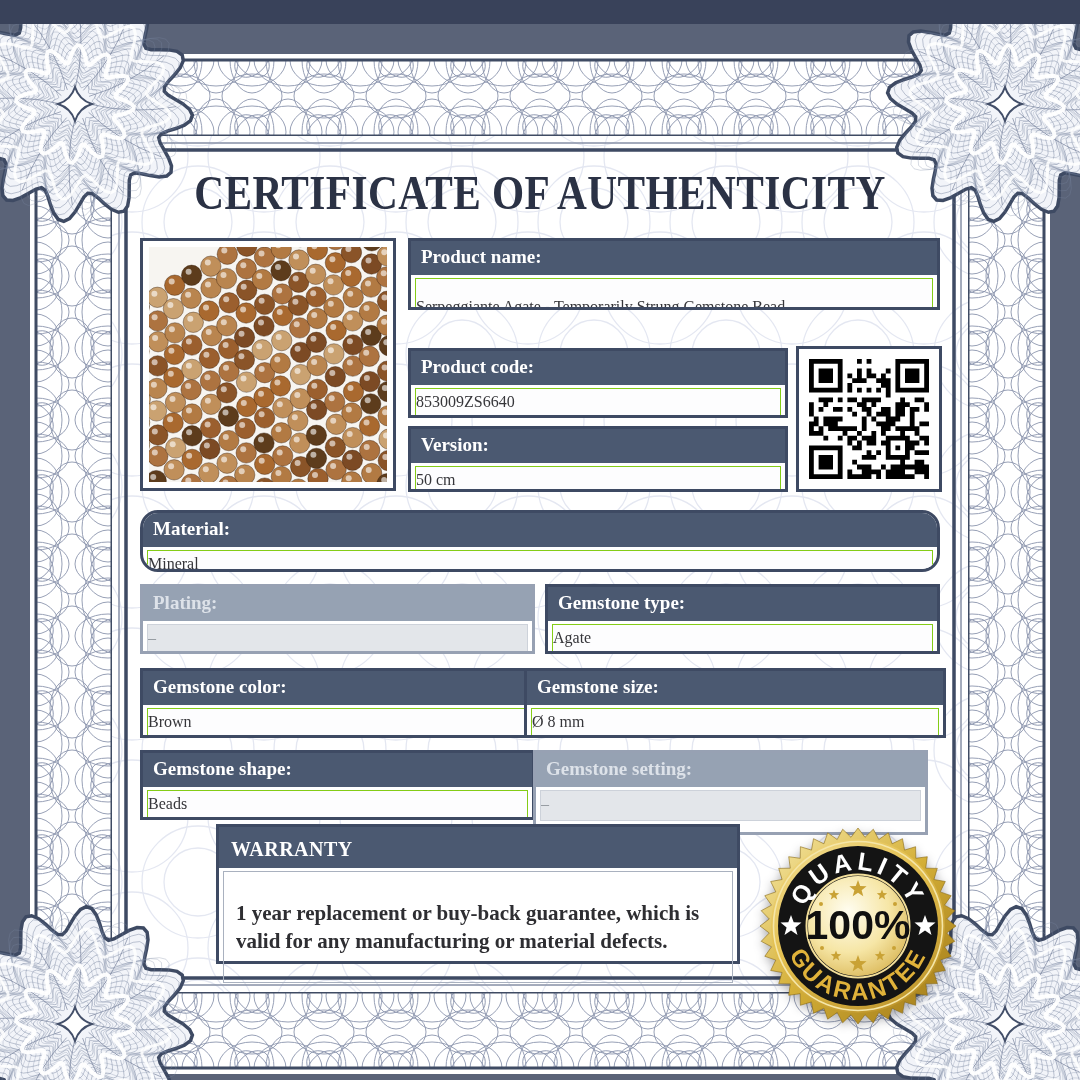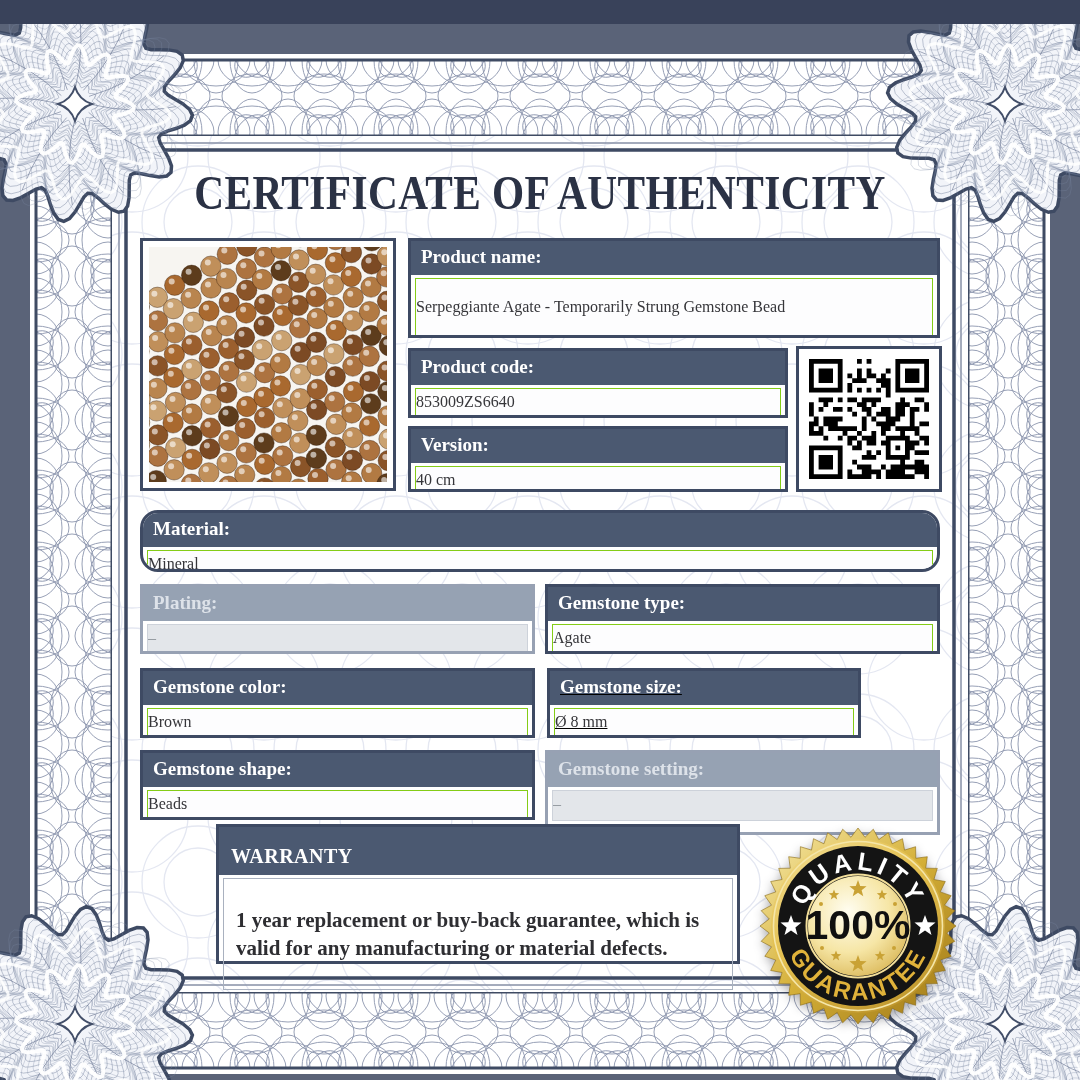--- a/index.html
+++ b/index.html
@@ -23,37 +23,37 @@
   .photo-box{position:absolute;left:140px;top:214px;width:256px;height:253px;
          border:3px solid #3e4a63;background:#ffffff;box-sizing:border-box;
          padding:6px;z-index:2;}
   .photo-box svg{display:block;width:238px;height:235px;}
   .qr-box{position:absolute;left:796px;top:322px;width:146px;height:146px;
          border:3px solid #3e4a63;background:#ffffff;box-sizing:border-box;
          display:flex;align-items:center;justify-content:center;z-index:2;}
   .warranty{position:absolute;left:216px;top:800px;width:524px;height:140px;
          border:3px solid #3e4a63;background:#ffffff;box-sizing:border-box;z-index:2;}
   .warranty .hd{background:#4b5971;color:#fff;font-weight:700;font-size:20px;
-         letter-spacing:.5px;padding:18px 12px 7px;}
+         letter-spacing:.5px;padding:11px 12px 7px;}
   .warranty .body{margin:3px 4px 4px;border:1px solid #a9b1bf;height:86px;
          display:flex;align-items:center;padding:12px 12px;font-size:21px;
          font-weight:700;color:#2e2e32;line-height:1.35;}
   .badge-svg{position:absolute;left:755px;top:799px;width:206px;height:206px;z-index:5;
          filter:drop-shadow(0 3px 5px rgba(20,20,30,.35));}
   
-  #f-name   {left:408px;top:214px;width:532px;height:100px;}
+  #f-name   {left:408px;top:214px;width:532px;height:72px;}
   #f-code   {left:408px;top:324px;width:380px;height:70px;}
   #f-version{left:408px;top:402px;width:380px;height:66px;}
   #f-material{left:140px;top:486px;width:800px;height:62px;border-radius:18px;}
   #f-plating {left:140px;top:560px;width:395px;height:70px;}
   #f-gtype   {left:545px;top:560px;width:395px;height:70px;}
   #f-gcolor  {left:140px;top:644px;width:395px;height:70px;}
-  #f-gsize   {left:547px;top:644px;width:314px;height:70px;text-decoration:underline;}
+  #f-gsize   {left:524px;top:644px;width:422px;height:70px;}
   #f-gshape  {left:140px;top:726px;width:395px;height:70px;}
-  #f-gsetting{left:545px;top:726px;width:395px;height:85px;}
+  #f-gsetting{left:533px;top:726px;width:395px;height:85px;}
 </style>
 </head>
 <body>
 
 <div class="stage">
 
   <svg class="bg-svg" viewBox="0 0 1080 1080">
     <defs>
       <pattern id="gq" width="72" height="72" patternUnits="userSpaceOnUse">
         <g fill="none" stroke="#76819e" stroke-width="0.9" opacity="0.85">
@@ -659,21 +659,21 @@
     <div class="val">Serpeggiante Agate - Temporarily Strung Gemstone Bead</div>
   </div>
 
   <div class="block" id="f-code">
     <div class="hd">Product code:</div>
     <div class="val">853009ZS6640</div>
   </div>
 
   <div class="block" id="f-version">
     <div class="hd">Version:</div>
-    <div class="val">40 cm</div>
+    <div class="val">50 cm</div>
   </div>
 
   <div class="qr-box">
     <svg id="qr" width="132" height="132" viewBox="0 0 132 132">
         <path d="M6.0 6.0h4.8v4.8h-4.8zM10.8 6.0h4.8v4.8h-4.8zM15.6 6.0h4.8v4.8h-4.8zM20.4 6.0h4.8v4.8h-4.8zM25.2 6.0h4.8v4.8h-4.8zM30.0 6.0h4.8v4.8h-4.8zM34.8 6.0h4.8v4.8h-4.8zM54.0 6.0h4.8v4.8h-4.8zM63.6 6.0h4.8v4.8h-4.8zM92.4 6.0h4.8v4.8h-4.8zM97.2 6.0h4.8v4.8h-4.8zM102.0 6.0h4.8v4.8h-4.8zM106.8 6.0h4.8v4.8h-4.8zM111.6 6.0h4.8v4.8h-4.8zM116.4 6.0h4.8v4.8h-4.8zM121.2 6.0h4.8v4.8h-4.8zM6.0 10.8h4.8v4.8h-4.8zM34.8 10.8h4.8v4.8h-4.8zM92.4 10.8h4.8v4.8h-4.8zM121.2 10.8h4.8v4.8h-4.8zM6.0 15.6h4.8v4.8h-4.8zM15.6 15.6h4.8v4.8h-4.8zM20.4 15.6h4.8v4.8h-4.8zM25.2 15.6h4.8v4.8h-4.8zM34.8 15.6h4.8v4.8h-4.8zM54.0 15.6h4.8v4.8h-4.8zM63.6 15.6h4.8v4.8h-4.8zM82.8 15.6h4.8v4.8h-4.8zM92.4 15.6h4.8v4.8h-4.8zM102.0 15.6h4.8v4.8h-4.8zM106.8 15.6h4.8v4.8h-4.8zM111.6 15.6h4.8v4.8h-4.8zM121.2 15.6h4.8v4.8h-4.8zM6.0 20.4h4.8v4.8h-4.8zM15.6 20.4h4.8v4.8h-4.8zM20.4 20.4h4.8v4.8h-4.8zM25.2 20.4h4.8v4.8h-4.8zM34.8 20.4h4.8v4.8h-4.8zM44.4 20.4h4.8v4.8h-4.8zM54.0 20.4h4.8v4.8h-4.8zM63.6 20.4h4.8v4.8h-4.8zM68.4 20.4h4.8v4.8h-4.8zM78.0 20.4h4.8v4.8h-4.8zM92.4 20.4h4.8v4.8h-4.8zM102.0 20.4h4.8v4.8h-4.8zM106.8 20.4h4.8v4.8h-4.8zM111.6 20.4h4.8v4.8h-4.8zM121.2 20.4h4.8v4.8h-4.8zM6.0 25.2h4.8v4.8h-4.8zM15.6 25.2h4.8v4.8h-4.8zM20.4 25.2h4.8v4.8h-4.8zM25.2 25.2h4.8v4.8h-4.8zM34.8 25.2h4.8v4.8h-4.8zM49.2 25.2h4.8v4.8h-4.8zM54.0 25.2h4.8v4.8h-4.8zM58.8 25.2h4.8v4.8h-4.8zM73.2 25.2h4.8v4.8h-4.8zM78.0 25.2h4.8v4.8h-4.8zM82.8 25.2h4.8v4.8h-4.8zM92.4 25.2h4.8v4.8h-4.8zM102.0 25.2h4.8v4.8h-4.8zM106.8 25.2h4.8v4.8h-4.8zM111.6 25.2h4.8v4.8h-4.8zM121.2 25.2h4.8v4.8h-4.8zM6.0 30.0h4.8v4.8h-4.8zM34.8 30.0h4.8v4.8h-4.8zM44.4 30.0h4.8v4.8h-4.8zM78.0 30.0h4.8v4.8h-4.8zM82.8 30.0h4.8v4.8h-4.8zM92.4 30.0h4.8v4.8h-4.8zM121.2 30.0h4.8v4.8h-4.8zM6.0 34.8h4.8v4.8h-4.8zM10.8 34.8h4.8v4.8h-4.8zM15.6 34.8h4.8v4.8h-4.8zM20.4 34.8h4.8v4.8h-4.8zM25.2 34.8h4.8v4.8h-4.8zM30.0 34.8h4.8v4.8h-4.8zM34.8 34.8h4.8v4.8h-4.8zM44.4 34.8h4.8v4.8h-4.8zM54.0 34.8h4.8v4.8h-4.8zM63.6 34.8h4.8v4.8h-4.8zM73.2 34.8h4.8v4.8h-4.8zM82.8 34.8h4.8v4.8h-4.8zM92.4 34.8h4.8v4.8h-4.8zM97.2 34.8h4.8v4.8h-4.8zM102.0 34.8h4.8v4.8h-4.8zM106.8 34.8h4.8v4.8h-4.8zM111.6 34.8h4.8v4.8h-4.8zM116.4 34.8h4.8v4.8h-4.8zM121.2 34.8h4.8v4.8h-4.8zM82.8 39.6h4.8v4.8h-4.8zM15.6 44.4h4.8v4.8h-4.8zM20.4 44.4h4.8v4.8h-4.8zM25.2 44.4h4.8v4.8h-4.8zM34.8 44.4h4.8v4.8h-4.8zM44.4 44.4h4.8v4.8h-4.8zM49.2 44.4h4.8v4.8h-4.8zM58.8 44.4h4.8v4.8h-4.8zM63.6 44.4h4.8v4.8h-4.8zM68.4 44.4h4.8v4.8h-4.8zM73.2 44.4h4.8v4.8h-4.8zM97.2 44.4h4.8v4.8h-4.8zM111.6 44.4h4.8v4.8h-4.8zM116.4 44.4h4.8v4.8h-4.8zM6.0 49.2h4.8v4.8h-4.8zM20.4 49.2h4.8v4.8h-4.8zM54.0 49.2h4.8v4.8h-4.8zM58.8 49.2h4.8v4.8h-4.8zM68.4 49.2h4.8v4.8h-4.8zM92.4 49.2h4.8v4.8h-4.8zM97.2 49.2h4.8v4.8h-4.8zM102.0 49.2h4.8v4.8h-4.8zM121.2 49.2h4.8v4.8h-4.8zM6.0 54.0h4.8v4.8h-4.8zM15.6 54.0h4.8v4.8h-4.8zM30.0 54.0h4.8v4.8h-4.8zM34.8 54.0h4.8v4.8h-4.8zM44.4 54.0h4.8v4.8h-4.8zM58.8 54.0h4.8v4.8h-4.8zM63.6 54.0h4.8v4.8h-4.8zM78.0 54.0h4.8v4.8h-4.8zM82.8 54.0h4.8v4.8h-4.8zM92.4 54.0h4.8v4.8h-4.8zM97.2 54.0h4.8v4.8h-4.8zM106.8 54.0h4.8v4.8h-4.8zM111.6 54.0h4.8v4.8h-4.8zM121.2 54.0h4.8v4.8h-4.8zM6.0 58.8h4.8v4.8h-4.8zM49.2 58.8h4.8v4.8h-4.8zM63.6 58.8h4.8v4.8h-4.8zM73.2 58.8h4.8v4.8h-4.8zM78.0 58.8h4.8v4.8h-4.8zM82.8 58.8h4.8v4.8h-4.8zM92.4 58.8h4.8v4.8h-4.8zM97.2 58.8h4.8v4.8h-4.8zM106.8 58.8h4.8v4.8h-4.8zM10.8 63.6h4.8v4.8h-4.8zM20.4 63.6h4.8v4.8h-4.8zM25.2 63.6h4.8v4.8h-4.8zM30.0 63.6h4.8v4.8h-4.8zM34.8 63.6h4.8v4.8h-4.8zM58.8 63.6h4.8v4.8h-4.8zM68.4 63.6h4.8v4.8h-4.8zM82.8 63.6h4.8v4.8h-4.8zM87.6 63.6h4.8v4.8h-4.8zM92.4 63.6h4.8v4.8h-4.8zM106.8 63.6h4.8v4.8h-4.8zM6.0 68.4h4.8v4.8h-4.8zM10.8 68.4h4.8v4.8h-4.8zM20.4 68.4h4.8v4.8h-4.8zM25.2 68.4h4.8v4.8h-4.8zM30.0 68.4h4.8v4.8h-4.8zM58.8 68.4h4.8v4.8h-4.8zM73.2 68.4h4.8v4.8h-4.8zM78.0 68.4h4.8v4.8h-4.8zM82.8 68.4h4.8v4.8h-4.8zM87.6 68.4h4.8v4.8h-4.8zM106.8 68.4h4.8v4.8h-4.8zM116.4 68.4h4.8v4.8h-4.8zM121.2 68.4h4.8v4.8h-4.8zM6.0 73.2h4.8v4.8h-4.8zM15.6 73.2h4.8v4.8h-4.8zM25.2 73.2h4.8v4.8h-4.8zM30.0 73.2h4.8v4.8h-4.8zM34.8 73.2h4.8v4.8h-4.8zM39.6 73.2h4.8v4.8h-4.8zM44.4 73.2h4.8v4.8h-4.8zM49.2 73.2h4.8v4.8h-4.8zM58.8 73.2h4.8v4.8h-4.8zM78.0 73.2h4.8v4.8h-4.8zM82.8 73.2h4.8v4.8h-4.8zM92.4 73.2h4.8v4.8h-4.8zM97.2 73.2h4.8v4.8h-4.8zM102.0 73.2h4.8v4.8h-4.8zM106.8 73.2h4.8v4.8h-4.8zM111.6 73.2h4.8v4.8h-4.8zM6.0 78.0h4.8v4.8h-4.8zM10.8 78.0h4.8v4.8h-4.8zM15.6 78.0h4.8v4.8h-4.8zM39.6 78.0h4.8v4.8h-4.8zM54.0 78.0h4.8v4.8h-4.8zM68.4 78.0h4.8v4.8h-4.8zM78.0 78.0h4.8v4.8h-4.8zM97.2 78.0h4.8v4.8h-4.8zM111.6 78.0h4.8v4.8h-4.8zM20.4 82.8h4.8v4.8h-4.8zM34.8 82.8h4.8v4.8h-4.8zM44.4 82.8h4.8v4.8h-4.8zM49.2 82.8h4.8v4.8h-4.8zM58.8 82.8h4.8v4.8h-4.8zM63.6 82.8h4.8v4.8h-4.8zM68.4 82.8h4.8v4.8h-4.8zM82.8 82.8h4.8v4.8h-4.8zM87.6 82.8h4.8v4.8h-4.8zM92.4 82.8h4.8v4.8h-4.8zM97.2 82.8h4.8v4.8h-4.8zM102.0 82.8h4.8v4.8h-4.8zM116.4 82.8h4.8v4.8h-4.8zM121.2 82.8h4.8v4.8h-4.8zM44.4 87.6h4.8v4.8h-4.8zM54.0 87.6h4.8v4.8h-4.8zM63.6 87.6h4.8v4.8h-4.8zM68.4 87.6h4.8v4.8h-4.8zM78.0 87.6h4.8v4.8h-4.8zM82.8 87.6h4.8v4.8h-4.8zM102.0 87.6h4.8v4.8h-4.8zM106.8 87.6h4.8v4.8h-4.8zM111.6 87.6h4.8v4.8h-4.8zM121.2 87.6h4.8v4.8h-4.8zM6.0 92.4h4.8v4.8h-4.8zM10.8 92.4h4.8v4.8h-4.8zM15.6 92.4h4.8v4.8h-4.8zM20.4 92.4h4.8v4.8h-4.8zM25.2 92.4h4.8v4.8h-4.8zM30.0 92.4h4.8v4.8h-4.8zM34.8 92.4h4.8v4.8h-4.8zM49.2 92.4h4.8v4.8h-4.8zM54.0 92.4h4.8v4.8h-4.8zM82.8 92.4h4.8v4.8h-4.8zM92.4 92.4h4.8v4.8h-4.8zM102.0 92.4h4.8v4.8h-4.8zM106.8 92.4h4.8v4.8h-4.8zM6.0 97.2h4.8v4.8h-4.8zM34.8 97.2h4.8v4.8h-4.8zM63.6 97.2h4.8v4.8h-4.8zM73.2 97.2h4.8v4.8h-4.8zM82.8 97.2h4.8v4.8h-4.8zM102.0 97.2h4.8v4.8h-4.8zM111.6 97.2h4.8v4.8h-4.8zM116.4 97.2h4.8v4.8h-4.8zM121.2 97.2h4.8v4.8h-4.8zM6.0 102.0h4.8v4.8h-4.8zM15.6 102.0h4.8v4.8h-4.8zM20.4 102.0h4.8v4.8h-4.8zM25.2 102.0h4.8v4.8h-4.8zM34.8 102.0h4.8v4.8h-4.8zM58.8 102.0h4.8v4.8h-4.8zM63.6 102.0h4.8v4.8h-4.8zM68.4 102.0h4.8v4.8h-4.8zM82.8 102.0h4.8v4.8h-4.8zM87.6 102.0h4.8v4.8h-4.8zM92.4 102.0h4.8v4.8h-4.8zM97.2 102.0h4.8v4.8h-4.8zM102.0 102.0h4.8v4.8h-4.8zM6.0 106.8h4.8v4.8h-4.8zM15.6 106.8h4.8v4.8h-4.8zM20.4 106.8h4.8v4.8h-4.8zM25.2 106.8h4.8v4.8h-4.8zM34.8 106.8h4.8v4.8h-4.8zM49.2 106.8h4.8v4.8h-4.8zM97.2 106.8h4.8v4.8h-4.8zM111.6 106.8h4.8v4.8h-4.8zM116.4 106.8h4.8v4.8h-4.8zM6.0 111.6h4.8v4.8h-4.8zM15.6 111.6h4.8v4.8h-4.8zM20.4 111.6h4.8v4.8h-4.8zM25.2 111.6h4.8v4.8h-4.8zM34.8 111.6h4.8v4.8h-4.8zM54.0 111.6h4.8v4.8h-4.8zM58.8 111.6h4.8v4.8h-4.8zM63.6 111.6h4.8v4.8h-4.8zM78.0 111.6h4.8v4.8h-4.8zM87.6 111.6h4.8v4.8h-4.8zM92.4 111.6h4.8v4.8h-4.8zM97.2 111.6h4.8v4.8h-4.8zM102.0 111.6h4.8v4.8h-4.8zM106.8 111.6h4.8v4.8h-4.8zM111.6 111.6h4.8v4.8h-4.8zM116.4 111.6h4.8v4.8h-4.8zM121.2 111.6h4.8v4.8h-4.8zM6.0 116.4h4.8v4.8h-4.8zM34.8 116.4h4.8v4.8h-4.8zM44.4 116.4h4.8v4.8h-4.8zM58.8 116.4h4.8v4.8h-4.8zM63.6 116.4h4.8v4.8h-4.8zM68.4 116.4h4.8v4.8h-4.8zM73.2 116.4h4.8v4.8h-4.8zM82.8 116.4h4.8v4.8h-4.8zM87.6 116.4h4.8v4.8h-4.8zM92.4 116.4h4.8v4.8h-4.8zM97.2 116.4h4.8v4.8h-4.8zM111.6 116.4h4.8v4.8h-4.8zM116.4 116.4h4.8v4.8h-4.8zM121.2 116.4h4.8v4.8h-4.8zM6.0 121.2h4.8v4.8h-4.8zM10.8 121.2h4.8v4.8h-4.8zM15.6 121.2h4.8v4.8h-4.8zM20.4 121.2h4.8v4.8h-4.8zM25.2 121.2h4.8v4.8h-4.8zM30.0 121.2h4.8v4.8h-4.8zM34.8 121.2h4.8v4.8h-4.8zM44.4 121.2h4.8v4.8h-4.8zM49.2 121.2h4.8v4.8h-4.8zM54.0 121.2h4.8v4.8h-4.8zM58.8 121.2h4.8v4.8h-4.8zM63.6 121.2h4.8v4.8h-4.8zM73.2 121.2h4.8v4.8h-4.8zM82.8 121.2h4.8v4.8h-4.8zM87.6 121.2h4.8v4.8h-4.8zM92.4 121.2h4.8v4.8h-4.8zM97.2 121.2h4.8v4.8h-4.8zM102.0 121.2h4.8v4.8h-4.8zM106.8 121.2h4.8v4.8h-4.8zM121.2 121.2h4.8v4.8h-4.8z" fill="#000000"></path>
       </svg>
   </div>
 
   <div class="block" id="f-material">
     <div class="hd">Material:</div>

